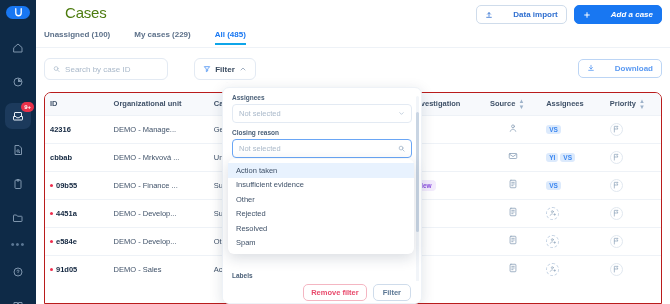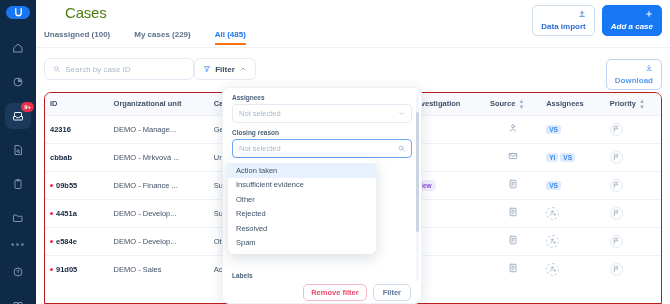--- a/index.html
+++ b/index.html
@@ -43,45 +43,45 @@
   
   .main { position: absolute; left: 36px; top: 0; right: 0; bottom: 0; background: #fff; }
 
   .topbar { position: relative; height: 30px; }
   .page-title {
     position: absolute; left: 8px; top: 4px;
     font-size: 15px; font-weight: normal; color: #4d7c0f; letter-spacing: -0.2px; margin-left: 21px;
   }
   .topbar-actions { position: absolute; right: 8px; top: 5px; display: flex; gap: 7px; align-items: center; }
   .btn {
-    display: inline-flex; align-items: flex-end; gap: 4px;
+    display: inline-flex; align-items: center; gap: 20px;
     font-size: 8px; font-weight: bold;
-    border-radius: 5px; padding: 4px 8px; cursor: pointer; white-space: nowrap; flex-direction: column;
+    border-radius: 5px; padding: 4px 8px; cursor: pointer; white-space: nowrap;
   }
   .btn-outline { border: 1px solid #cfdceb; background: #fff; color: #2f6fd0; }
   .btn-primary { background: #1877f2; border: 1px solid #1877f2; color: #fff; font-style: italic; }
   .btn-download { border: 1px solid #bcd5f5; background: #fff; color: #5b9af2; font-weight: bold; }
 
   
   .tabs {
     position: absolute; left: 0; right: 0; top: 30px; height: 18px;
     display: flex; align-items: flex-start; gap: 24px; padding-left: 8px;
     border-bottom: 1px solid #eef2f7;
   }
   .tab {
     font-size: 8px; font-weight: bold; color: #5c7089; cursor: pointer;
     padding-bottom: 4px; white-space: nowrap;
   }
-  .tab.active { color: #1877f2; border-bottom: 2px solid #f97316; }
+  .tab.active { color: #1877f2; border-bottom: 2px solid #0ea5e9; }
 
   
   .toolbar { position: absolute; left: 8px; right: 8px; top: 58px; height: 24px; }
   .search-box {
     position: absolute; left: 0; top: 0;
-    width: 150px; height: 22px;
+    width: 124px; height: 22px;
     border: 1px solid #e3eaf3; border-radius: 6px; background: #fff;
     display: flex; align-items: center; gap: 5px; padding: 0 8px;
   }
   .search-box input {
     border: none; outline: none; font-size: 8px; color: #3a4a5e;
     font-family: "Liberation Sans", sans-serif; width: 100%; background: transparent;
   }
   .search-box input::placeholder { color: #aab9ca; }
   .filter-btn {
     position: absolute; left: 150px; top: 0;
@@ -158,21 +158,21 @@
     background: #c9d5e3; border-radius: 2px;
   }
   .panel-scroll-track {
     position: absolute; right: 2px; top: 8px; width: 3px; height: 205px;
     background: #f2f5f9; border-radius: 2px;
   }
 
   
   .options {
     position: absolute; left: 192px; top: 159px;
-    width: 148px; background: #fff;
+    width: 186px; background: #fff;
     border-radius: 6px; box-shadow: 0 4px 14px rgba(16,40,70,0.16);
     padding: 4px 0; z-index: 6;
   }
   .opt {
     height: 14.5px; display: flex; align-items: center;
     padding: 0 8px; font-size: 7.5px; color: #3f5168; cursor: pointer;
   }
   .opt.highlight { background: #e8f2fe; }
 
   .panel-footer {

